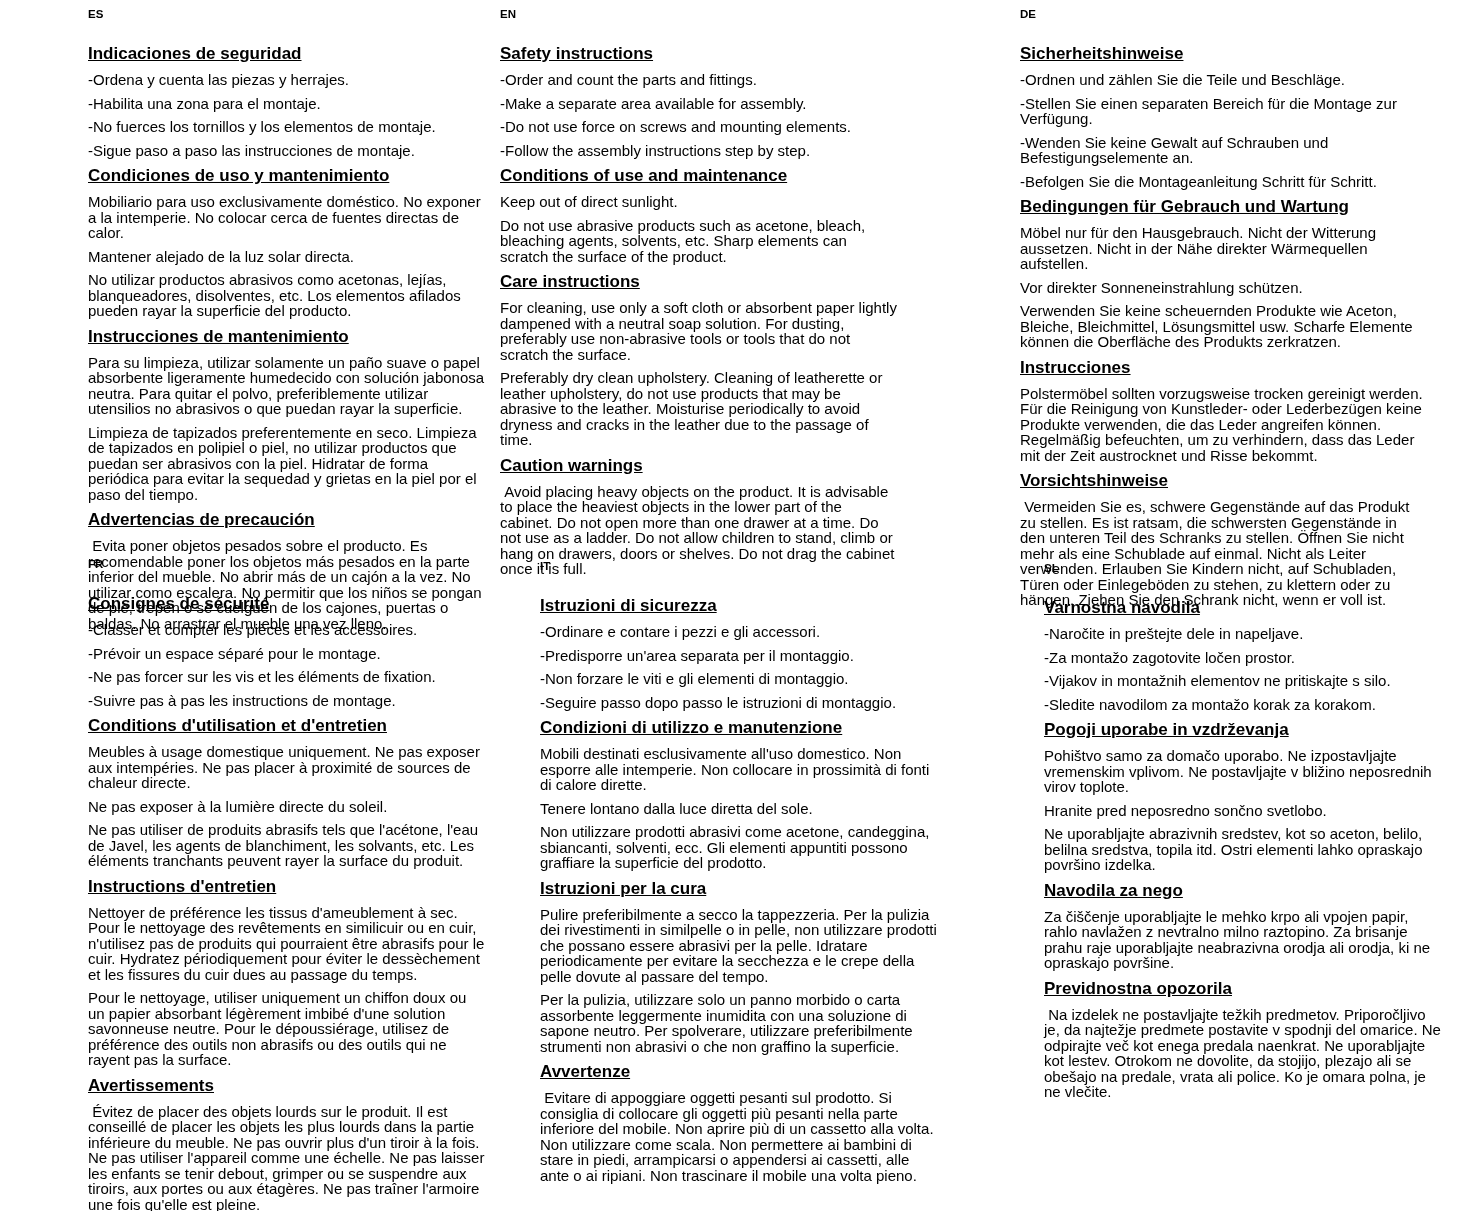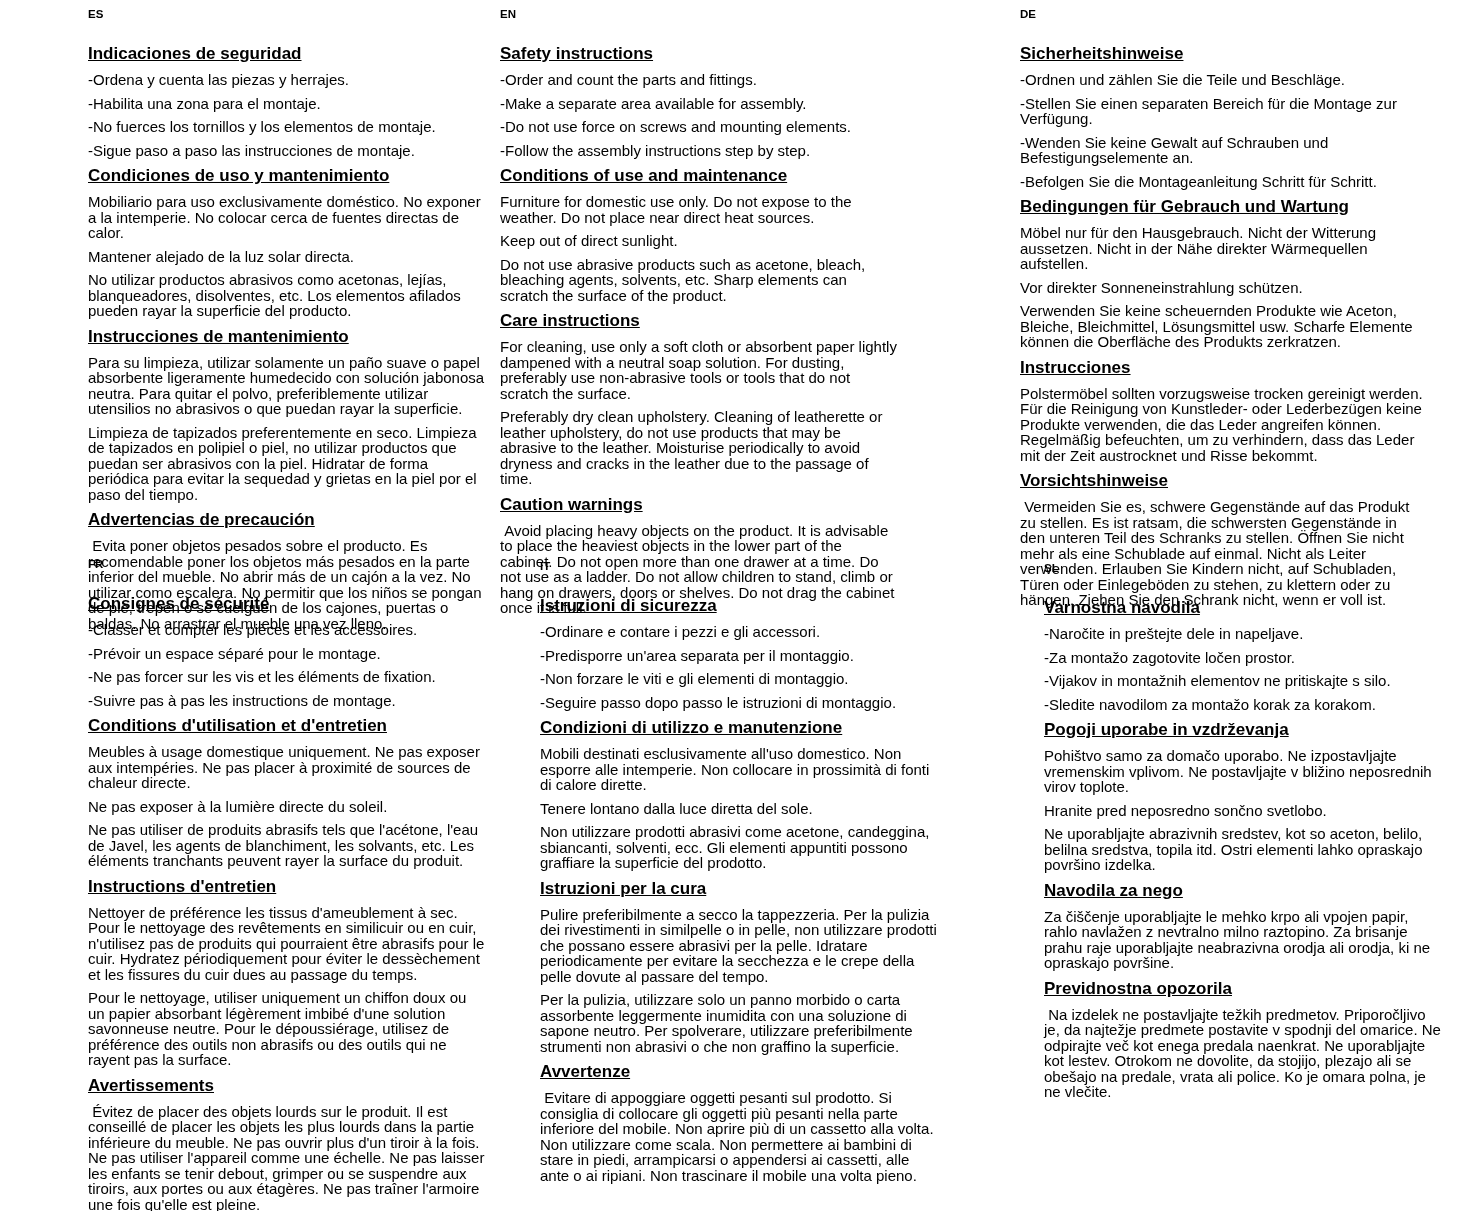--- a/index.html
+++ b/index.html
@@ -48,21 +48,20 @@
   </section>
 
   <section class="col" id="col-1">
     <div class="lang">EN</div>
     <h2 class="hd">Safety instructions</h2>
     <p class="p">-Order and count the parts and fittings.</p>
     <p class="p">-Make a separate area available for assembly.</p>
     <p class="p">-Do not use force on screws and mounting elements.</p>
     <p class="p">-Follow the assembly instructions step by step.</p>
     <h2 class="hd">Conditions of use and maintenance</h2>
-    <p class="p">Furniture for domestic use only. Do not expose to the weather. Do not place near direct heat sources.</p>
     <p class="p">Keep out of direct sunlight.</p>
     <p class="p">Do not use abrasive products such as acetone, bleach, bleaching agents, solvents, etc. Sharp elements can scratch the surface of the product.</p>
     <h2 class="hd">Care instructions</h2>
     <p class="p">For cleaning, use only a soft cloth or absorbent paper lightly dampened with a neutral soap solution. For dusting, preferably use non-abrasive tools or tools that do not scratch the surface.</p>
     <p class="p">Preferably dry clean upholstery. Cleaning of leatherette or leather upholstery, do not use products that may be abrasive to the leather. Moisturise periodically to avoid dryness and cracks in the leather due to the passage of time.</p>
     <h2 class="hd">Caution warnings</h2>
     <p class="p"> Avoid placing heavy objects on the product. It is advisable to place the heaviest objects in the lower part of the cabinet. Do not open more than one drawer at a time. Do not use as a ladder. Do not allow children to stand, climb or hang on drawers, doors or shelves. Do not drag the cabinet once it is full.</p>
   </section>
 
   <section class="col" id="col-2">

